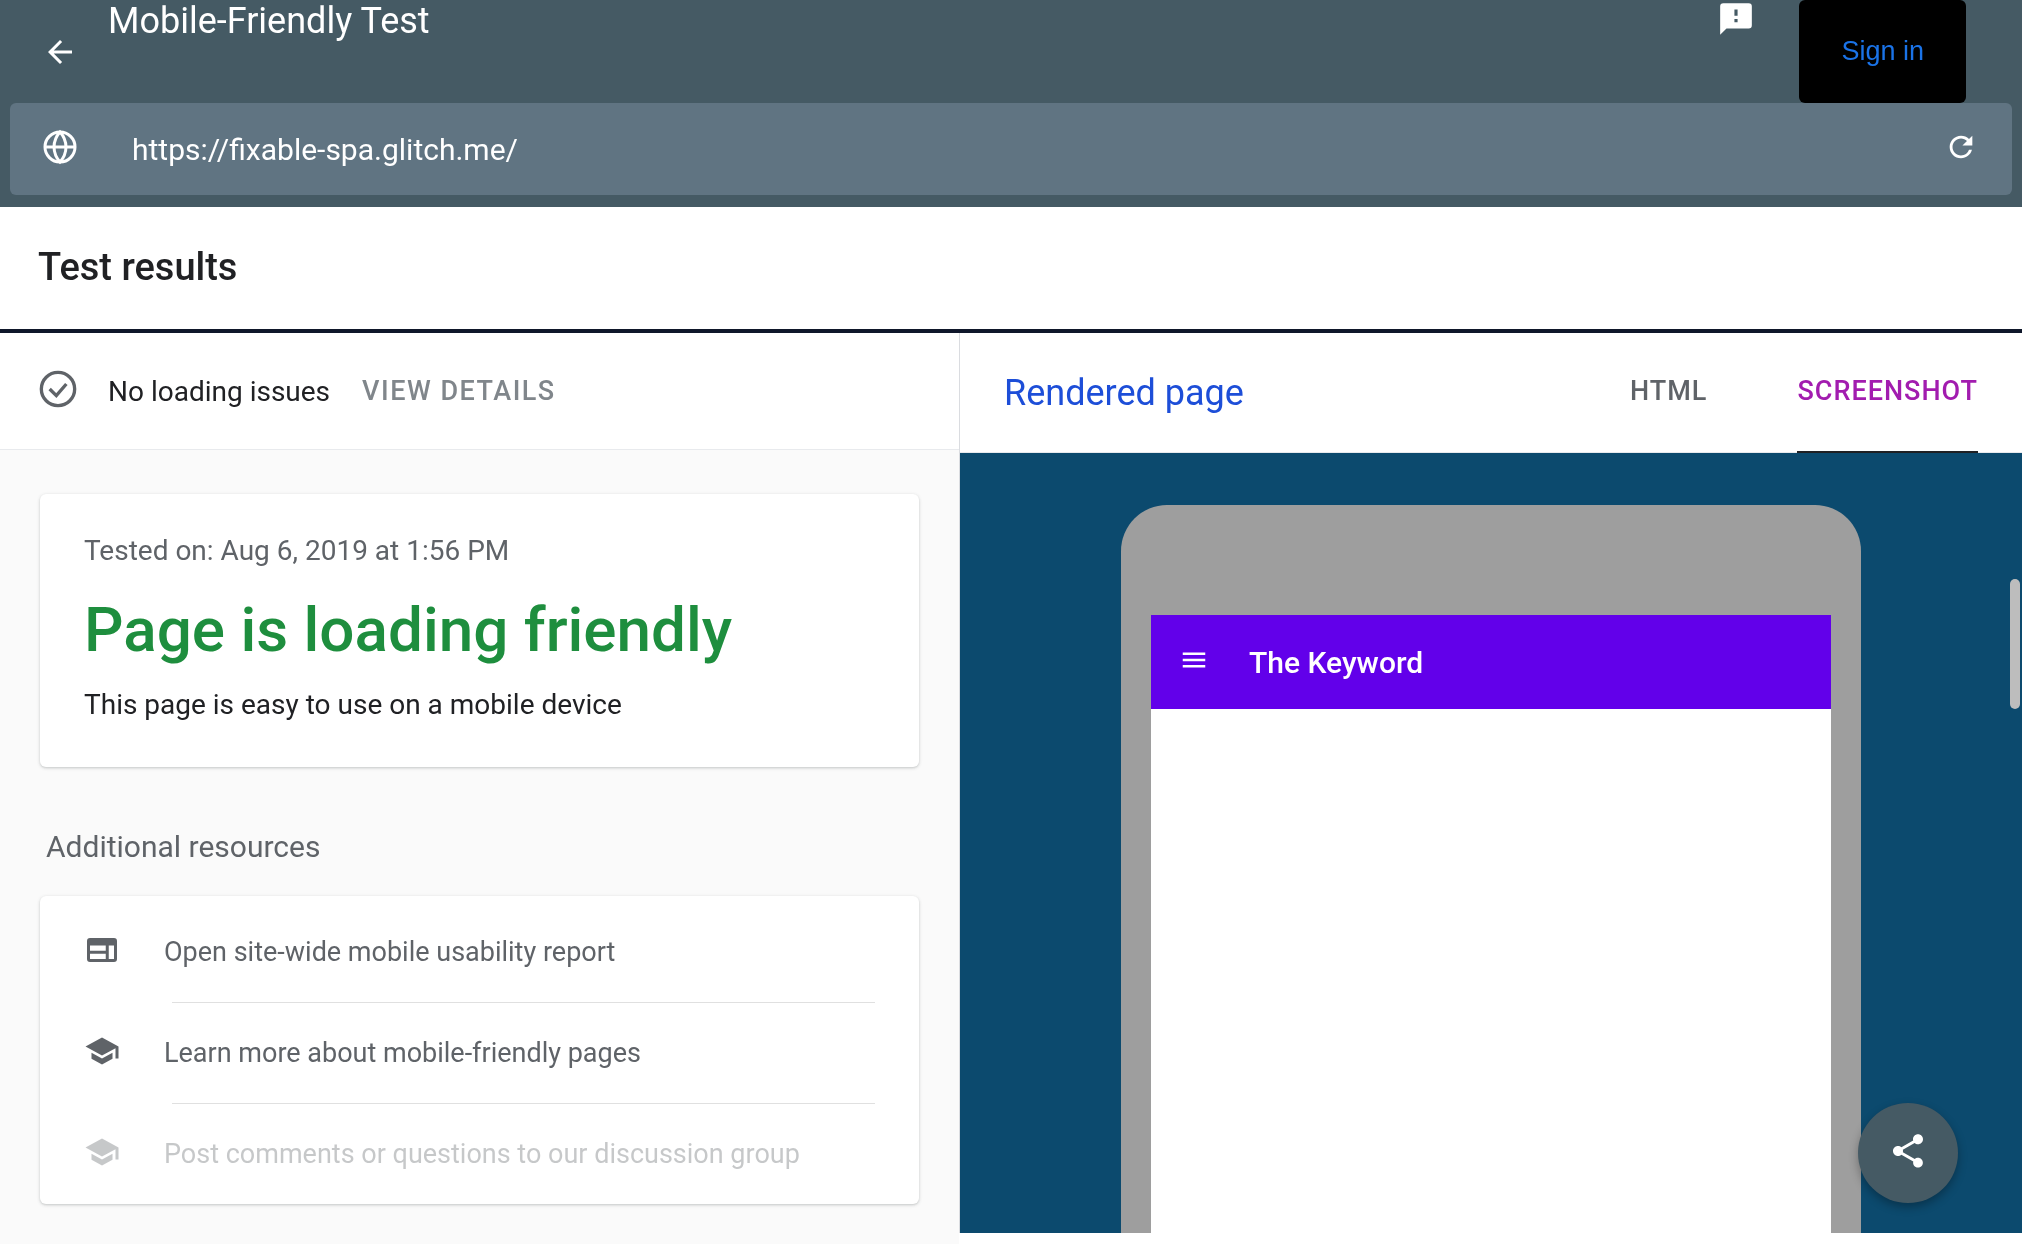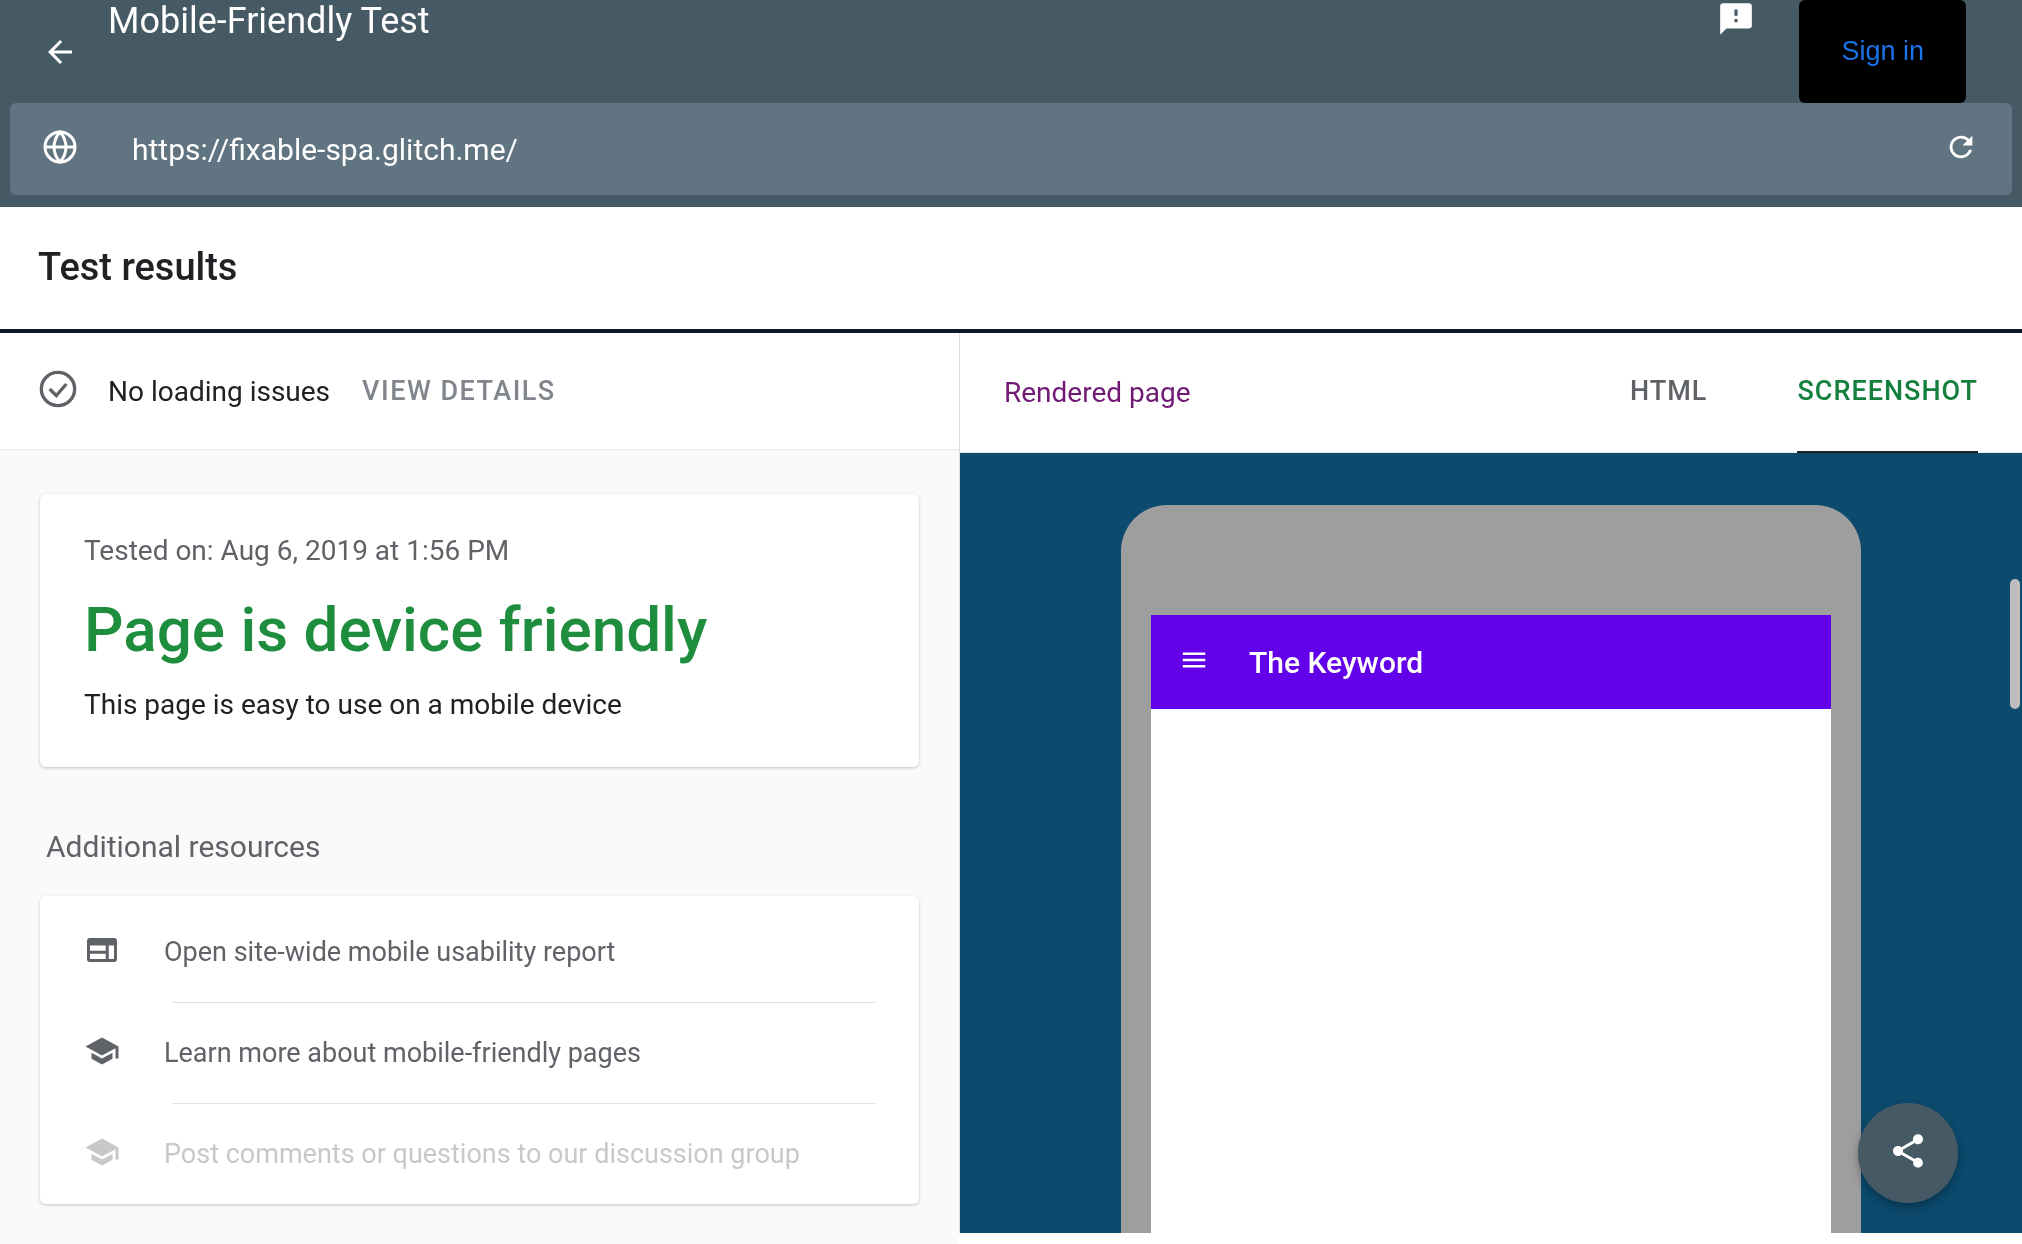--- a/index.html
+++ b/index.html
@@ -163,36 +163,36 @@
 }
 
 .right-header {
   display: flex;
   align-items: center;
   padding: 0 44px;
   height: 120px;
   border-bottom: 1px solid #e8eaed;
 }
 .rendered-label {
-  color: #701a75;
-  font-size: 28px;
+  color: #1d4ed8;
+  font-size: 36px;
   flex: 1;
 }
 .tab {
   color: #5f6368;
   font-size: 27px;
   font-weight: 500;
   letter-spacing: 1px;
   padding: 44px 0;
   margin-left: 90px;
   cursor: pointer;
   border-bottom: 4px solid transparent;
 }
 .tab.active {
-  color: #15803d;
+  color: #a21caf;
   border-bottom-color: #202124;
 }
 
 .preview-area {
   background: #0c4a6e;
   padding: 52px 0 0 0;
   display: flex;
   justify-content: center;
   height: calc(100% - 120px);
   position: relative;
@@ -299,21 +299,21 @@
             <polyline points="7 12 11 16 17 9"></polyline>
           </svg>
       </span>
       <span class="loading-label">No loading issues</span>
       <span class="view-details">VIEW DETAILS</span>
     </div>
 
     <div class="content-pad">
       <div class="result-card">
         <div class="tested-on">Tested on: Aug 6, 2019 at 1:56 PM</div>
-        <div class="verdict">Page is device friendly</div>
+        <div class="verdict">Page is loading friendly</div>
         <div class="verdict-desc">This page is easy to use on a mobile device</div>
       </div>
 
       <div class="resources-title">Additional resources</div>
 
       <div class="resources-card">
         <div class="resource-item">
           <span class="resource-icon">
             <svg width="36" height="36" viewBox="0 0 24 24" fill="currentColor">
                 <path d="M20 4H4a2 2 0 0 0-2 2v12a2 2 0 0 0 2 2h16a2 2 0 0 0 2-2V6a2 2 0 0 0-2-2zM4 9h10.5v3.5H4V9zm0 5.5h10.5V18H4v-3.5zM20 18h-3.5V9H20v9z"></path>

